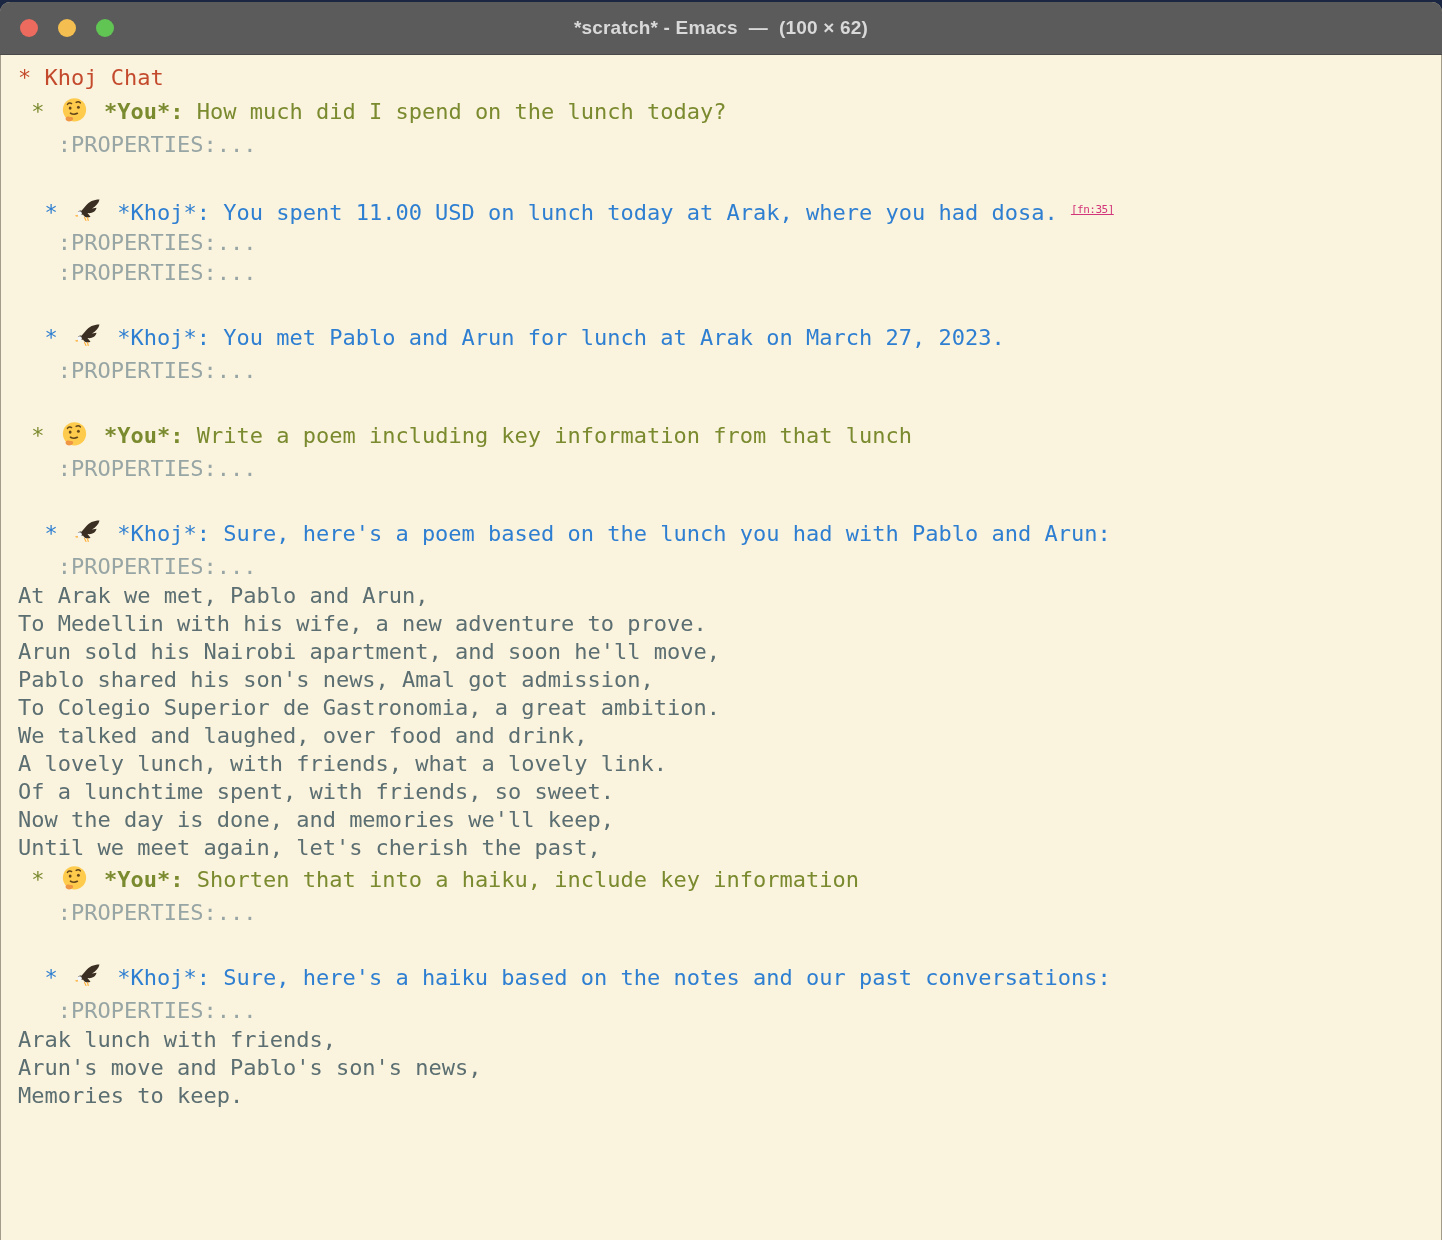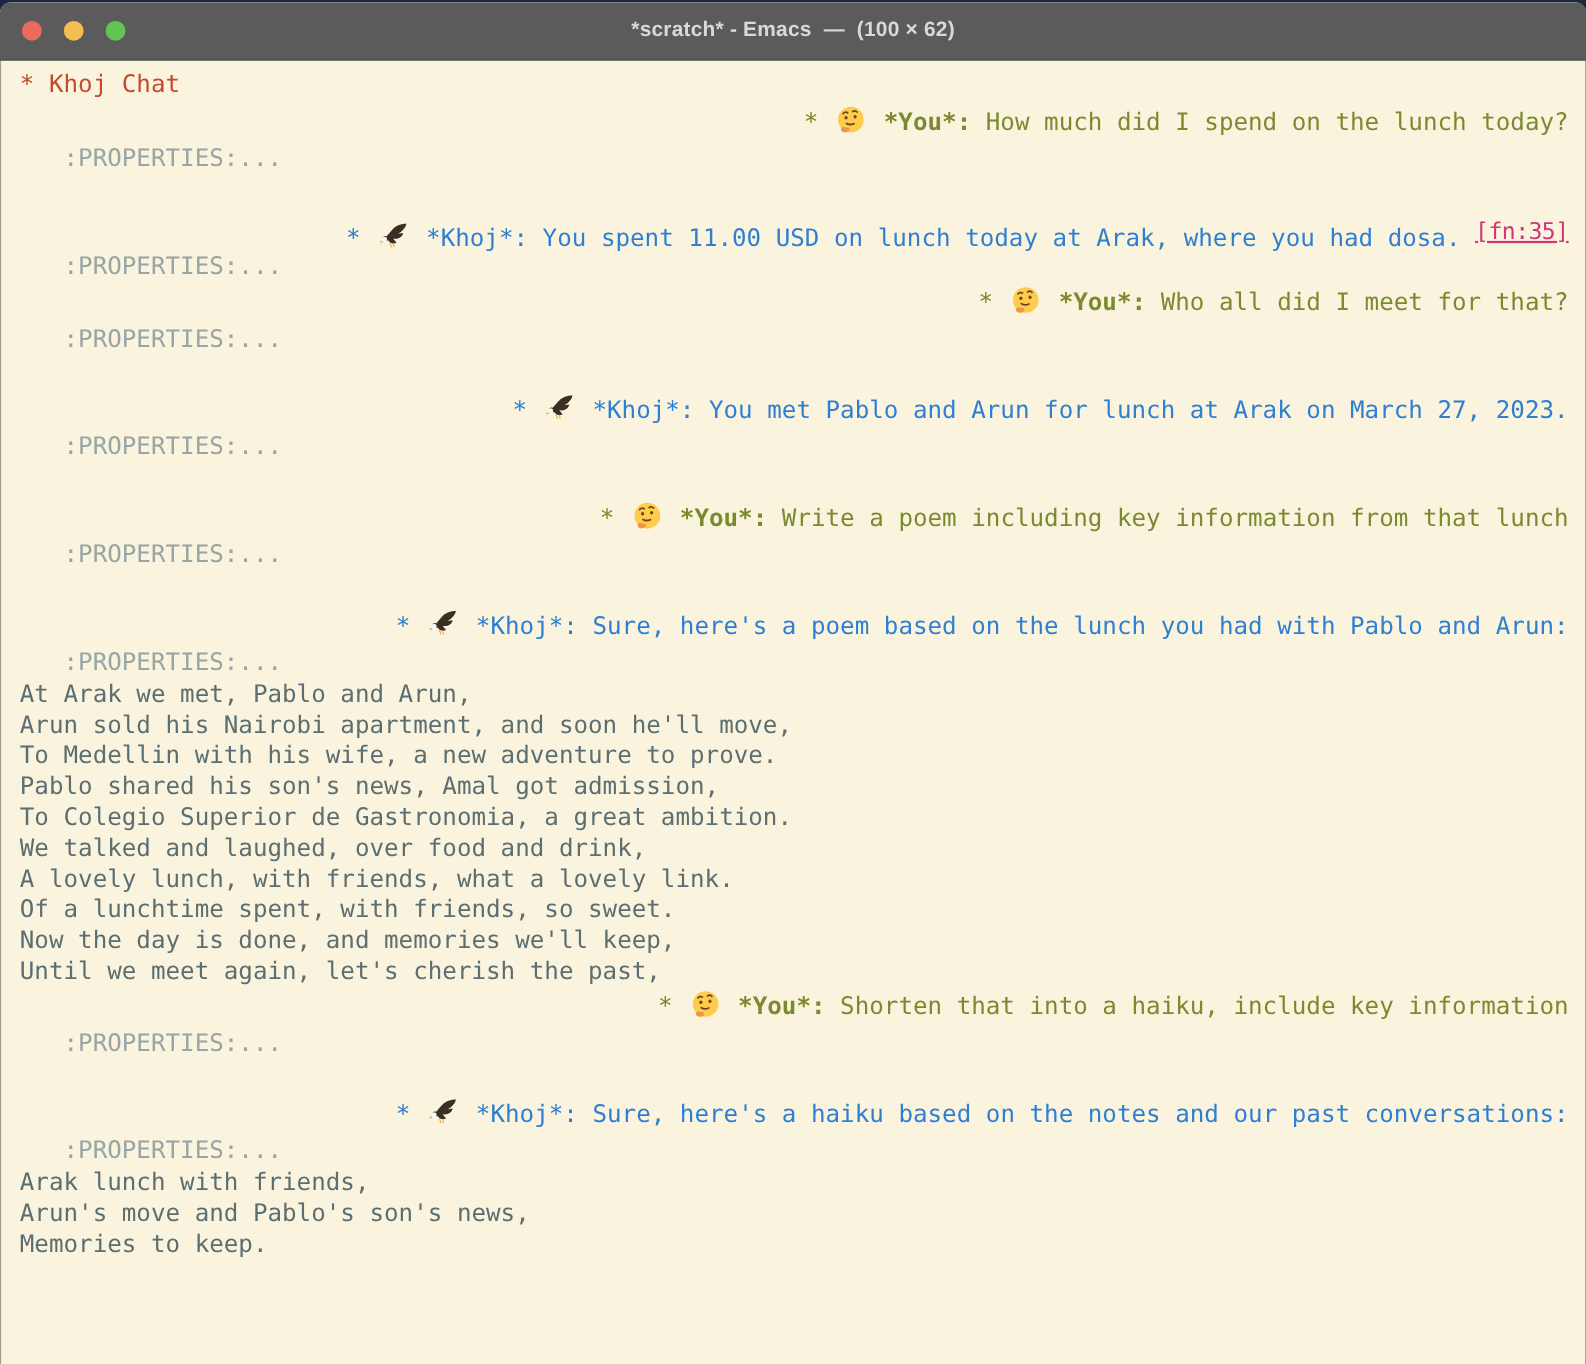--- a/index.html
+++ b/index.html
@@ -43,35 +43,35 @@
     font-family:"Liberation Sans",sans-serif;font-weight:bold;font-size:19px;
     color:var(--titlebar-text);white-space:pre;letter-spacing:.2px;
   }
   .buffer{
     flex:1;padding:7px 16px 0 18px;overflow:hidden;
     font-size:22px;color:var(--bodytext);
   }
   .line{white-space:pre;}
   .line span{white-space:pre;}
   .k-title{height:32px;line-height:32px;}
-  .k-heading{height:36px;line-height:36px;text-align:right;}
+  .k-heading{height:36px;line-height:36px;}
   .k-props{height:30px;line-height:30px;}
   .k-blank{height:32px;}
   .k-refs{height:28px;line-height:28px;}
   .k-body{height:28px;line-height:28px;}
   .seg-orange{color:var(--orange);}
   .seg-olive{color:var(--olive);}
   .seg-olive-b{color:var(--olive);font-weight:bold;}
   .seg-blue{color:var(--blue);}
   .seg-blue-b{color:var(--blue);font-weight:normal;}
   .seg-props{color:var(--propsgray);}
   .seg-gold{color:var(--gold);}
   .seg-body{color:var(--bodytext);}
   .seg-fn{
-    color:var(--magenta);font-size:21px;text-decoration:underline;
+    color:var(--magenta);font-size:11px;text-decoration:underline;
     vertical-align:7px;letter-spacing:-.5px;
   }
   .seg-cursor{background:var(--cursor-bg);color:var(--cursor-fg);}
   .emoji{display:inline-block;width:27px;height:27px;vertical-align:-5px;margin:0 3px;}
   .emoji svg{width:27px;height:27px;display:block;}
 </style>
 </head>
 <body>
 
 <div class="window">
@@ -96,29 +96,20 @@
           </svg></span><span class="seg-olive"> </span><span class="seg-olive-b">*You*:</span><span class="seg-olive"> How much did I spend on the lunch today?</span></div>
       <div class="line k-props"><span class="seg-props">   :PROPERTIES:...</span></div>
       <div class="line k-blank"></div>
       <div class="line k-heading"><span class="seg-blue">  * </span><span class="emoji"><svg viewBox="0 0 36 36">
             <path d="M34 2C26 2 20 5 16 10l-6 7c-2-1-4 0-5 2l3 1c0 2 2 3 4 2 2 4 6 5 10 3l-4-5c6 1 11-2 12-7l-6 1c5-3 9-7 10-12z" fill="#3B2F23"></path>
             <circle cx="7.4" cy="20.6" r="3.1" fill="#F5F8FA"></circle>
             <path d="M5.2 22.2L1 23.8l3.6 1.4z" fill="#FFAC33"></path>
             <path d="M14 26l2 4M18 26l1 4" stroke="#FFAC33" stroke-width="1.4" stroke-linecap="round"></path>
           </svg></span><span class="seg-blue"> </span><span class="seg-blue-b">*Khoj*:</span><span class="seg-blue"> You spent 11.00 USD on lunch today at Arak, where you had dosa. </span><span class="seg-fn">[fn:35]</span></div>
       <div class="line k-props"><span class="seg-props">   :PROPERTIES:...</span></div>
-      <div class="line k-heading"><span class="seg-olive"> * </span><span class="emoji"><svg viewBox="0 0 36 36">
-            <circle cx="18" cy="17" r="15.5" fill="#FFCB4C"></circle>
-            <ellipse cx="12.2" cy="14.8" rx="1.9" ry="2.1" fill="#65471B"></ellipse>
-            <ellipse cx="23.2" cy="13.6" rx="1.9" ry="2.1" fill="#65471B"></ellipse>
-            <path d="M8.6 9.8c1.4-2 3.9-2.3 5.5-1.1" fill="none" stroke="#65471B" stroke-width="2" stroke-linecap="round"></path>
-            <path d="M20.2 7.2c1.8-1.2 4.2-.8 5.5.6" fill="none" stroke="#65471B" stroke-width="2" stroke-linecap="round"></path>
-            <path d="M21.8 21.8c-3 1.5-6.6 1.3-9.1-.2" fill="none" stroke="#65471B" stroke-width="2.2" stroke-linecap="round"></path>
-            <path d="M10.8 26.2c-3.4-.6-5.1 1.3-4.6 3.3.5 2 3.1 3.4 6.1 2.9 3-.5 4.4-2.4 3.9-4.3-.5-1.8-2.4-1.4-5.4-1.9z" fill="#EF9645"></path>
-          </svg></span><span class="seg-olive"> </span><span class="seg-olive-b">*You*:</span><span class="seg-olive"> Who all did I meet for that?</span></div>
       <div class="line k-props"><span class="seg-props">   :PROPERTIES:...</span></div>
       <div class="line k-blank"></div>
       <div class="line k-heading"><span class="seg-blue">  * </span><span class="emoji"><svg viewBox="0 0 36 36">
             <path d="M34 2C26 2 20 5 16 10l-6 7c-2-1-4 0-5 2l3 1c0 2 2 3 4 2 2 4 6 5 10 3l-4-5c6 1 11-2 12-7l-6 1c5-3 9-7 10-12z" fill="#3B2F23"></path>
             <circle cx="7.4" cy="20.6" r="3.1" fill="#F5F8FA"></circle>
             <path d="M5.2 22.2L1 23.8l3.6 1.4z" fill="#FFAC33"></path>
             <path d="M14 26l2 4M18 26l1 4" stroke="#FFAC33" stroke-width="1.4" stroke-linecap="round"></path>
           </svg></span><span class="seg-blue"> </span><span class="seg-blue-b">*Khoj*:</span><span class="seg-blue"> You met Pablo and Arun for lunch at Arak on March 27, 2023.</span></div>
       <div class="line k-props"><span class="seg-props">   :PROPERTIES:...</span></div>
       <div class="line k-blank"></div>
@@ -134,22 +125,22 @@
       <div class="line k-props"><span class="seg-props">   :PROPERTIES:...</span></div>
       <div class="line k-blank"></div>
       <div class="line k-heading"><span class="seg-blue">  * </span><span class="emoji"><svg viewBox="0 0 36 36">
             <path d="M34 2C26 2 20 5 16 10l-6 7c-2-1-4 0-5 2l3 1c0 2 2 3 4 2 2 4 6 5 10 3l-4-5c6 1 11-2 12-7l-6 1c5-3 9-7 10-12z" fill="#3B2F23"></path>
             <circle cx="7.4" cy="20.6" r="3.1" fill="#F5F8FA"></circle>
             <path d="M5.2 22.2L1 23.8l3.6 1.4z" fill="#FFAC33"></path>
             <path d="M14 26l2 4M18 26l1 4" stroke="#FFAC33" stroke-width="1.4" stroke-linecap="round"></path>
           </svg></span><span class="seg-blue"> </span><span class="seg-blue-b">*Khoj*:</span><span class="seg-blue"> Sure, here's a poem based on the lunch you had with Pablo and Arun:</span></div>
       <div class="line k-props"><span class="seg-props">   :PROPERTIES:...</span></div>
       <div class="line k-body"><span class="seg-body">At Arak we met, Pablo and Arun,</span></div>
+      <div class="line k-body"><span class="seg-body">To Medellin with his wife, a new adventure to prove.</span></div>
       <div class="line k-body"><span class="seg-body">Arun sold his Nairobi apartment, and soon he'll move,</span></div>
-      <div class="line k-body"><span class="seg-body">To Medellin with his wife, a new adventure to prove.</span></div>
       <div class="line k-body"><span class="seg-body">Pablo shared his son's news, Amal got admission,</span></div>
       <div class="line k-body"><span class="seg-body">To Colegio Superior de Gastronomia, a great ambition.</span></div>
       <div class="line k-body"><span class="seg-body">We talked and laughed, over food and drink,</span></div>
       <div class="line k-body"><span class="seg-body">A lovely lunch, with friends, what a lovely link.</span></div>
       <div class="line k-body"><span class="seg-body">Of a lunchtime spent, with friends, so sweet.</span></div>
       <div class="line k-body"><span class="seg-body">Now the day is done, and memories we'll keep,</span></div>
       <div class="line k-body"><span class="seg-body">Until we meet again, let's cherish the past,</span></div>
       <div class="line k-heading"><span class="seg-olive"> * </span><span class="emoji"><svg viewBox="0 0 36 36">
             <circle cx="18" cy="17" r="15.5" fill="#FFCB4C"></circle>
             <ellipse cx="12.2" cy="14.8" rx="1.9" ry="2.1" fill="#65471B"></ellipse>

